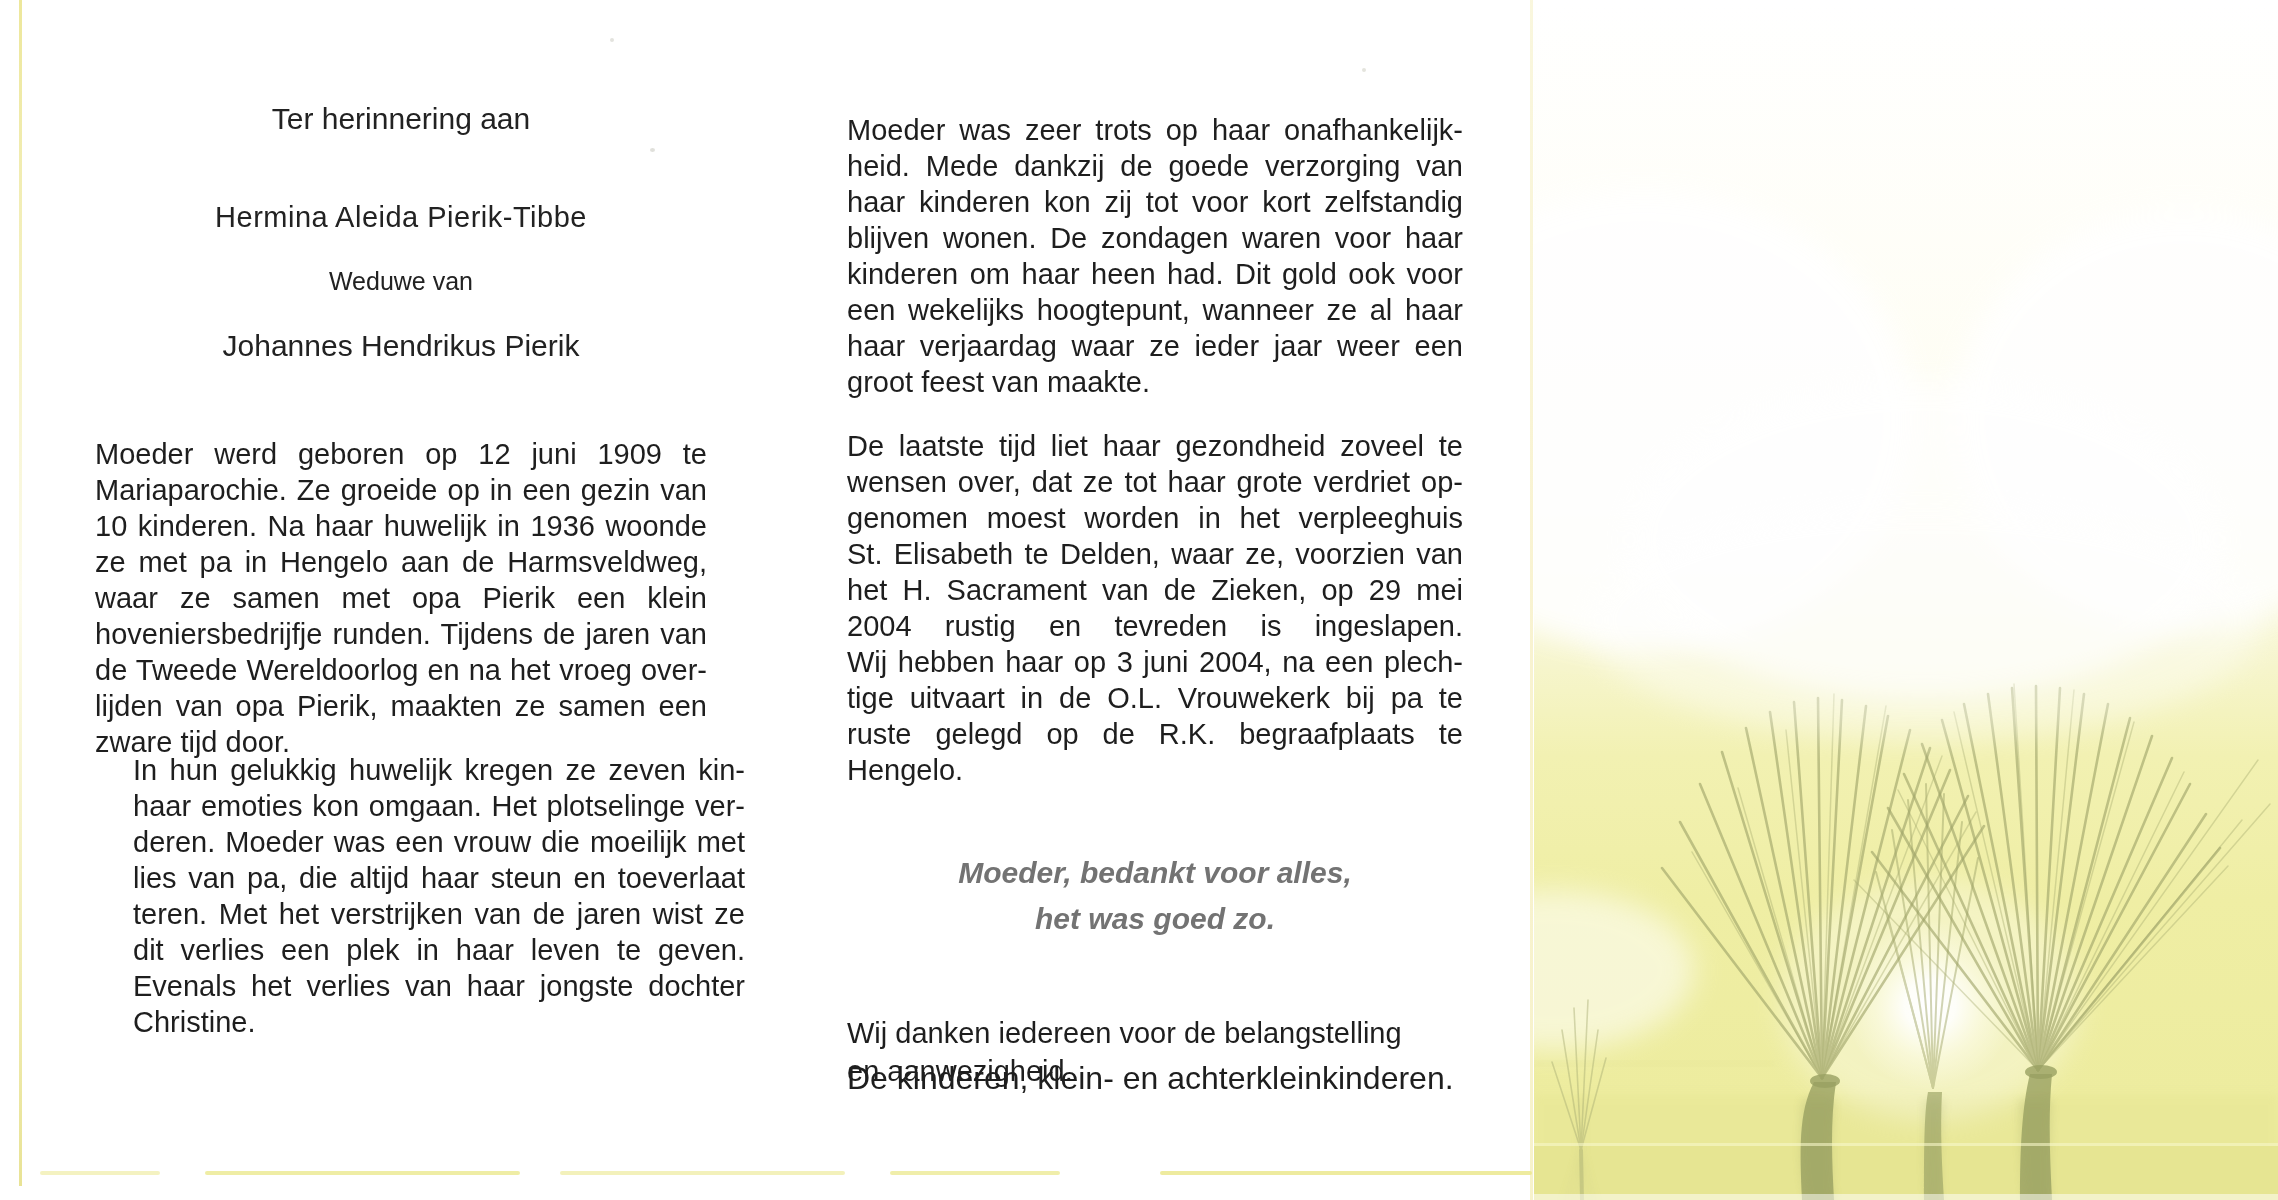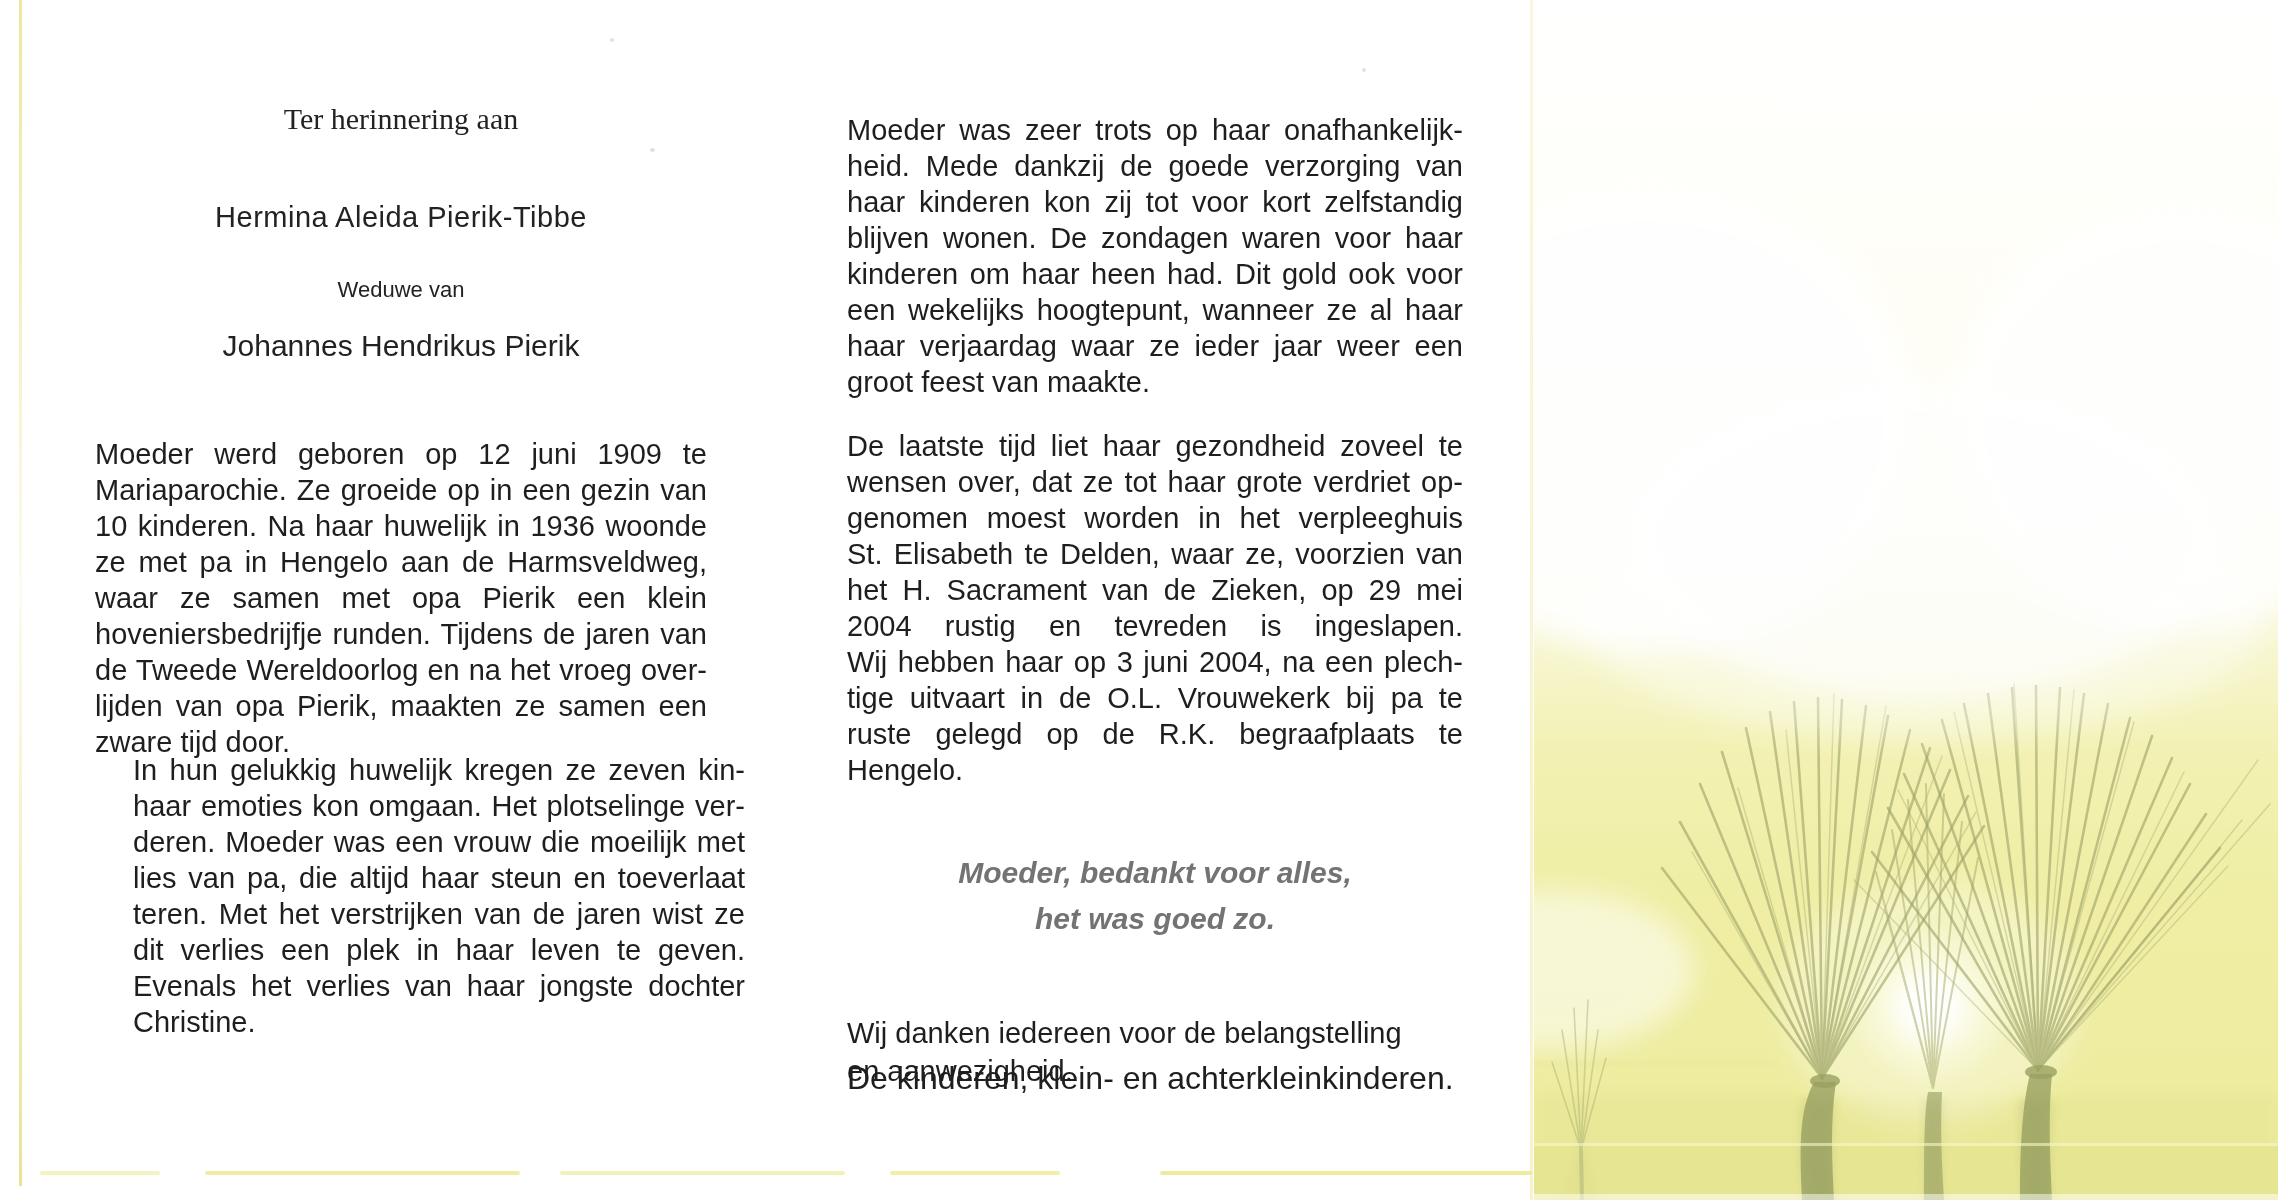--- a/index.html
+++ b/index.html
@@ -7,23 +7,23 @@
     position:relative;width:2278px;height:1200px;overflow:hidden;
     background:#ffffff;
     font-family:"Liberation Sans","DejaVu Sans",sans-serif;
     color:#1e1e1e;
   }
   .panel{position:absolute;top:0;height:1200px;}
   .panel-left{left:95px;width:612px;}
   .panel-middle{left:847px;width:616px;}
   .abs{position:absolute;left:0;width:100%;}
   .hdr{text-align:center;white-space:nowrap;color:#222;}
-  .tagline{top:101px;font-size:30px;line-height:36px;font-family:Liberation Serif, serif;}
+  .tagline{top:101px;font-size:30px;line-height:36px;}
   .name{top:166px;font-size:29px;line-height:46px;letter-spacing:.5px;margin-top:28px;}
-  .relation{top:272px;font-size:22px;line-height:36px;}
+  .relation{top:263px;font-size:25px;line-height:36px;}
   .spouse{top:328px;font-size:30px;line-height:36px;}
   .para{font-size:29px;line-height:36px;}
   .jpara .line{text-align:justify;text-align-last:justify;}
   .jpara .line.last{text-align-last:left;}
   .lpara .line{text-align:left;}
   .cpara .line{text-align:center;}
   .p-l1{top:436px;}
   .p-l2{top:752px;margin-left:38px;}
   .p-m1{top:112px;}
   .p-m2{top:428px;}

